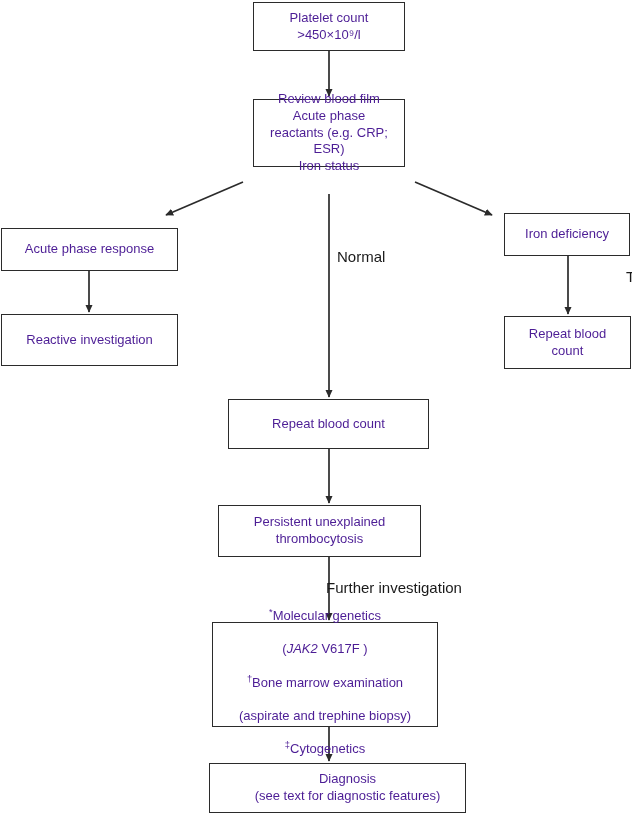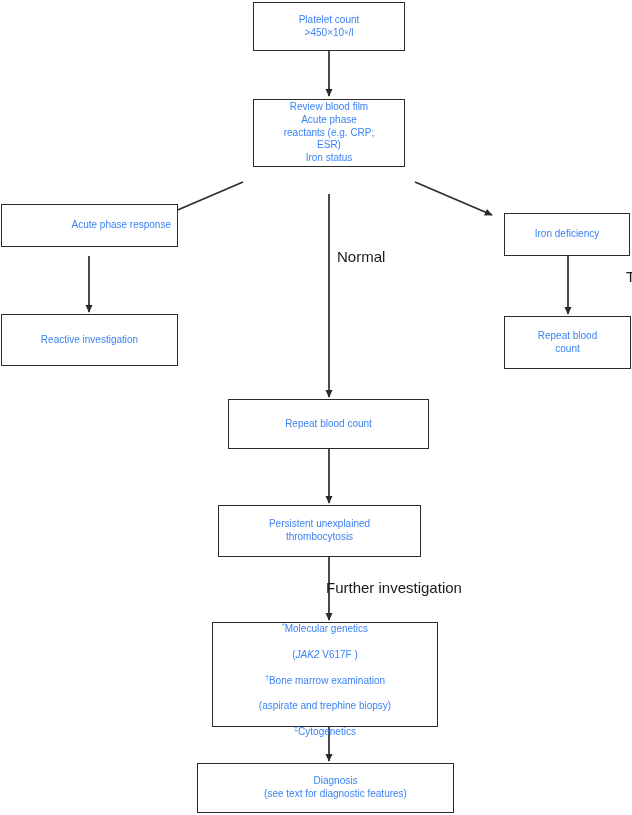--- a/index.html
+++ b/index.html
@@ -21,23 +21,23 @@
   }
   .node {
     position: absolute;
     box-sizing: border-box;
     border: 1.6px solid #2b2b2b;
     background: #ffffff;
     display: flex;
     align-items: center;
     justify-content: center;
     text-align: center;
-    font-size: 10px;
+    font-size: 13px;
     line-height: 1.28;
-    color: #3b82f6;
+    color: #4c1d95;
     padding: 2px 6px;
   }
   .node-text {
     display: block;
     width: 100%;
     white-space: pre-line;
   }
   .edge-label {
     position: absolute;
     font-size: 15px;
@@ -104,21 +104,21 @@
   </div>
 
   <div class="node" style="left:253px; top:99px; width:152px; height:68px;">
     <span class="node-text">Review blood film
 Acute phase
 reactants (e.g. CRP;
 ESR)
 Iron status</span>
   </div>
 
-  <div class="node" style="left:1px; top:204px; width:177px; height:43px;text-align:right;">
+  <div class="node" style="left:1px; top:228px; width:177px; height:43px;">
     <span class="node-text">Acute phase response</span>
   </div>
 
   <div class="node" style="left:1px; top:314px; width:177px; height:52px;">
     <span class="node-text">Reactive investigation</span>
   </div>
 
   <div class="node" style="left:504px; top:213px; width:126px; height:43px;">
     <span class="node-text">Iron deficiency</span>
   </div>
@@ -140,21 +140,21 @@
   <div class="node" style="left:212px; top:622px; width:226px; height:105px;">
     <span class="node-text">
       <span class="sup">*</span><span>Molecular genetics</span><br>
       <span>(</span><span class="gene">JAK2</span><span> V617F )</span><br>
       <span class="sup">†</span><span>Bone marrow examination</span><br>
       <span>(aspirate and trephine biopsy)</span><br>
       <span class="sup">‡</span><span>Cytogenetics</span>
     </span>
   </div>
 
-  <div class="node" style="left:197px; top:763px; width:257px; height:50px;padding-left:26px;">
+  <div class="node" style="left:209px; top:763px; width:257px; height:50px;padding-left:26px;">
     <span class="node-text">Diagnosis
 (see text for diagnostic features)</span>
   </div>
 
   <div class="edge-label" style="left:337px; top:248px;">Normal</div>
 
   <div class="edge-label" style="left:578px; top:268px;margin-left:48px;">Treat</div>
 
   <div class="edge-label" style="left:326px; top:579px;">Further investigation</div>
 

